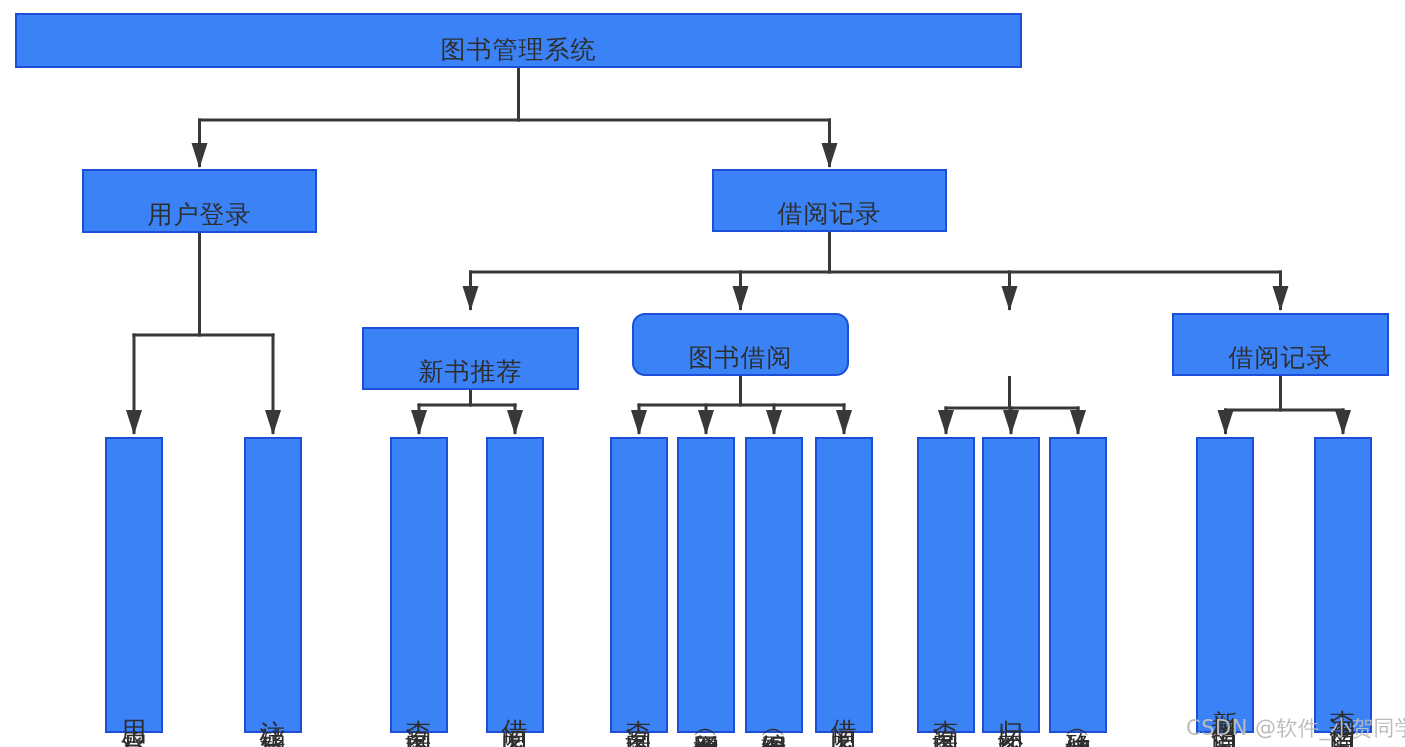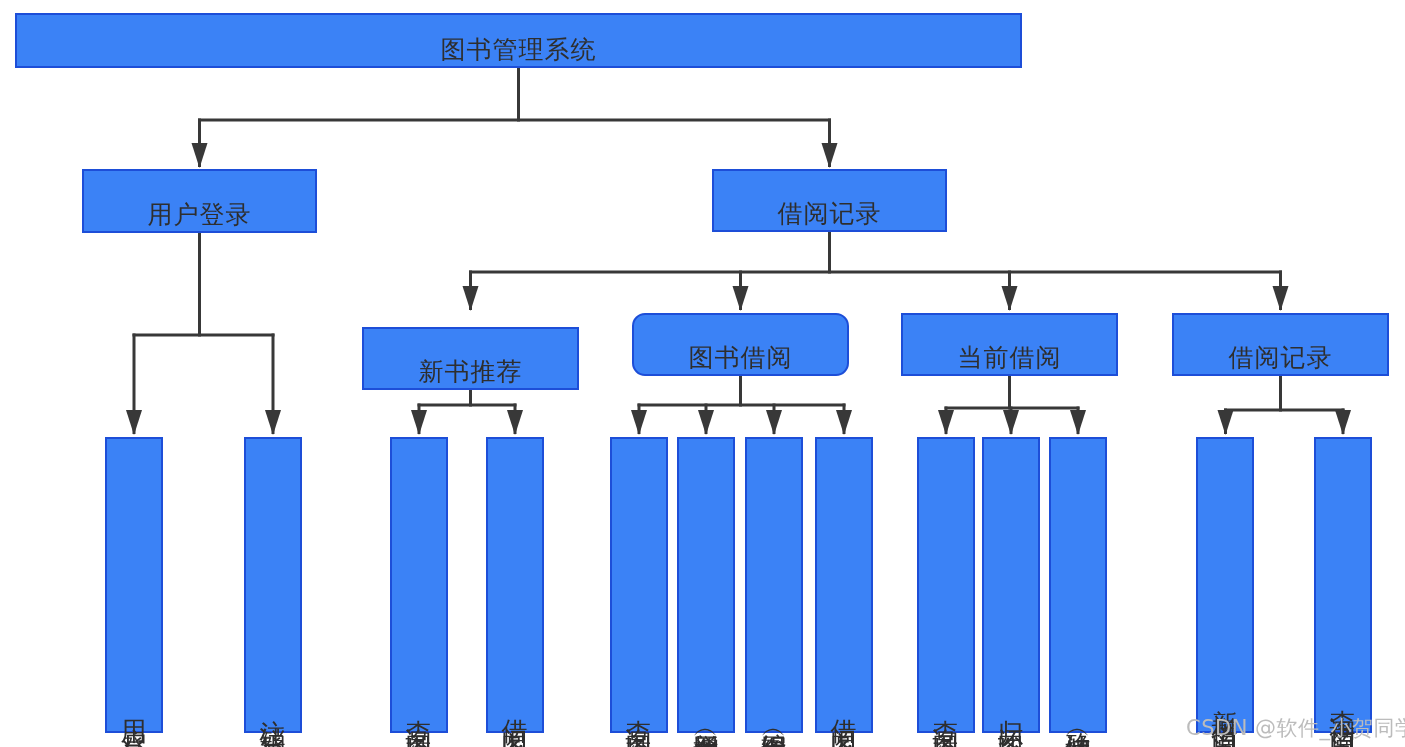--- a/index.html
+++ b/index.html
@@ -147,23 +147,20 @@
   <div class="node node-l2-b h-node">
     <span>借阅记录</span>
   </div>
 
   <div class="node node-l3 node-l3-1 h-node">
     <span>新书推荐</span>
   </div>
   <div class="node node-l3 node-l3-2 h-node">
     <span>图书借阅</span>
   </div>
-  <div class="node node-l3 node-l3-3 h-node">
-    <span>当前借阅</span>
-  </div>
   <div class="node node-l3 node-l3-4 h-node">
     <span>借阅记录</span>
   </div>
 
   <div class="node v-node leaf-1">
     <span class="v-text">用户登录</span>
   </div>
   <div class="node v-node leaf-2">
     <span class="v-text">注销登录</span>
   </div>

